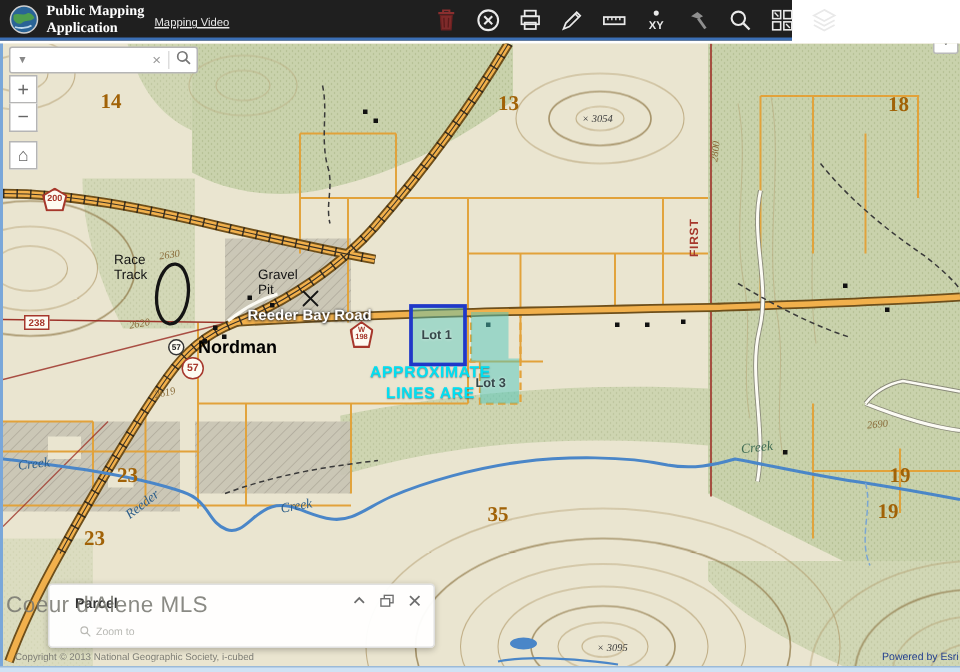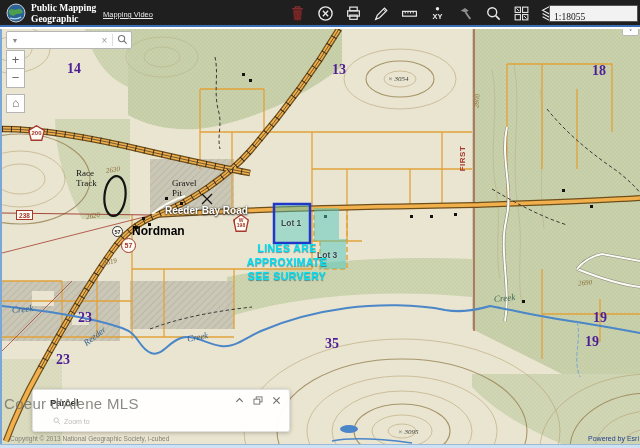--- a/index.html
+++ b/index.html
@@ -1,43 +1,43 @@
 <!DOCTYPE html>
 <html><head>
 <meta charset="utf-8">
 <style>
   * { margin:0; padding:0; box-sizing:border-box; }
   html,body { width:640px; height:448px; overflow:hidden; background:#fff;
     font-family:"Liberation Sans", sans-serif; }
   #app { position:relative; width:640px; height:448px; }
 
   
-  .topbar { position:absolute; left:0; top:0; width:640px; height:27px;
+  .topbar { position:absolute; left:0; top:0; width:528px; height:27px;
     background:#1f1f1f; border-bottom:2px solid #3b6fb5; z-index:40; }
   .logo { position:absolute; left:6px; top:3px; width:20px; height:20px; }
   .apptitle { position:absolute; left:31px; top:3px; color:#fff;
     font-family:"Liberation Serif", serif; font-weight:bold; font-size:9.5px; line-height:10.5px; }
   .tutorial { position:absolute; left:103px; top:10px; color:#e8e8e8; font-size:7.5px;
     text-decoration:underline; cursor:pointer; }
   .tbicons { position:absolute; left:289px; top:5px; display:flex; gap:11px; align-items:flex-end; }
   .tbicon { width:17px; height:17px; cursor:pointer; }
   .scalebox { position:absolute; left:549px; top:5px; width:89px; height:17px;
     background:#f2f2f2; border:1px solid #555; border-radius:1px; }
   .scalebox input { width:100%; height:100%; border:none; background:transparent;
     font-family:"Liberation Serif", serif; font-size:9.5px; padding-left:4px; color:#111; }
 
   
   .map { position:absolute; left:0; top:29px; width:640px; height:415px;
     background:#eae5d0; border-left:2px solid #7aa7d9; overflow:hidden; }
   .map svg.base { position:absolute; left:0; top:0; }
   .lbl { position:absolute; white-space:nowrap; pointer-events:none; }
-  .sec { color:#4c1d95; font-family:"Liberation Serif", serif; font-weight:bold; font-size:14px; }
+  .sec { color:#a16207; font-family:"Liberation Serif", serif; font-weight:bold; font-size:14px; }
   .elev { color:#3c3c3c; font-family:"Liberation Serif", serif; font-style:italic; font-size:7px; }
   .cont { color:#8a6d3b; font-family:"Liberation Serif", serif; font-style:italic; font-size:7px; }
-  .place { color:#161616; font-family:Liberation Serif, serif; font-size:9px; line-height:10px; }
+  .place { color:#161616; font-family:Liberation Sans, sans-serif; font-size:9px; line-height:10px; }
   .town { color:#000; font-family:Liberation Sans, sans-serif; font-weight:bold; font-size:12px; }
   .roadname { color:#fff; font-weight:bold; font-size:10px;
     text-shadow:0 1px 2px rgba(40,40,40,.95), 0 0 2px rgba(40,40,40,.8); }
   .creekname { color:#2e5f8a; font-family:"Liberation Serif", serif; font-style:italic; font-size:9px; }
   .warning { position:absolute; left:225px; top:212px; width:120px; text-align:center;
     color:#00dff2; font-weight:bold; font-size:10.5px; line-height:14px; letter-spacing:.4px;
     text-shadow:0 1px 1px rgba(0,70,90,.55); pointer-events:none; }
   .lotlbl { color:#37474a; font-weight:bold; font-size:8.5px; text-shadow:0 0 2px rgba(255,255,255,.6); }
   .vert90 { transform:rotate(-90deg); transform-origin:center; color:#a6372b; font-weight:bold; font-size:8px; letter-spacing:.5px; }
 
@@ -97,21 +97,21 @@
 <div id="app">
 
   <div class="topbar">
     <svg class="logo" viewBox="0 0 20 20">
       <circle cx="10" cy="10" r="9" fill="#2a6496" stroke="#cfcfcf" stroke-width="1"></circle>
       <path d="M3,7 C6,5 9,8 12,6 C14,5 16,7 17,9 C14,12 11,10 9,12 C7,14 4,12 3,10 Z" fill="#4d9e4d"></path>
       <path d="M4,15 C7,16 12,16 15,14" stroke="#bcd8ea" stroke-width="1.2" fill="none"></path>
     </svg>
     <div class="apptitle">
       <div>Public Mapping</div>
-      <div>Geographic</div>
+      <div>Application</div>
     </div>
     <span class="tutorial">Mapping Video</span>
 
     <div class="tbicons">
       <svg class="tbicon" viewBox="0 0 16 16">
         <path d="M6,3 V1.8 H10 V3" fill="none" stroke="#8a2f2f" stroke-width="1.2"></path>
         <line x1="3" y1="3.6" x2="13" y2="3.6" stroke="#8a2f2f" stroke-width="1.4"></line>
         <path d="M4.3,5 H11.7 L11,14 H5 Z" fill="#7e2a2a" stroke="#6b2020" stroke-width="0.8"></path>
         <line x1="6.5" y1="6.5" x2="6.8" y2="12.5" stroke="#5a1a1a" stroke-width="0.8"></line>
         <line x1="9.5" y1="6.5" x2="9.2" y2="12.5" stroke="#5a1a1a" stroke-width="0.8"></line>
@@ -155,23 +155,20 @@
         <rect x="2" y="9" width="5" height="5" fill="none" stroke="#e9e9e9" stroke-width="1"></rect>
         <rect x="9" y="9" width="5" height="5" fill="none" stroke="#e9e9e9" stroke-width="1"></rect>
         <line x1="3.2" y1="3.2" x2="5.6" y2="5.6" stroke="#e9e9e9" stroke-width="0.9"></line>
         <line x1="12.8" y1="12.8" x2="10.4" y2="10.4" stroke="#e9e9e9" stroke-width="0.9"></line>
       </svg>
       <svg class="tbicon" viewBox="0 0 16 16">
         <path d="M8,1.5 L14.5,5 L8,8.5 L1.5,5 Z" fill="none" stroke="#e9e9e9" stroke-width="1.1"></path>
         <path d="M1.5,8 L8,11.5 L14.5,8" fill="none" stroke="#e9e9e9" stroke-width="1.1"></path>
         <path d="M1.5,11 L8,14.5 L14.5,11" fill="none" stroke="#e9e9e9" stroke-width="1.1"></path>
       </svg>
-    </div>
-    <div class="scalebox">
-      <input value="1:18055" style="">
     </div>
   </div>
 
   <div class="map">
 
     <svg class="base" width="638" height="415" viewBox="0 0 638 415">
       <defs>
         <pattern id="forest" width="4" height="4" patternUnits="userSpaceOnUse">
           <rect width="4" height="4" fill="#c9d2ac"></rect>
           <circle cx="1" cy="1" r="0.5" fill="#aab587"></circle>
@@ -383,23 +380,22 @@
     <div class="pent-out" style="left:231px;top:185px;width:16px;height:18px">
       <div class="pent-in two" style="width:13px;height:15px">
         <span>W</span>
         <span>198</span>
       </div>
     </div>
 
     <span class="lbl lotlbl" style="left:279px;top:189px">Lot 1</span>
     <span class="lbl lotlbl" style="left:315px;top:221px">Lot 3</span>
     <div class="warning">
+      <div>APPROXIMATE</div>
       <div>LINES ARE</div>
-      <div>APPROXIMATE</div>
-      <div>SEE SURVERY</div>
     </div>
 
     <div class="searchbox">
       <span class="dd">▼</span>
       <input style="">
       <span class="clr">×</span>
       <span class="sep"></span>
       <span class="mag">
         <svg width="11" height="11" viewBox="0 0 12 12">
             <circle cx="5" cy="5" r="3.4" fill="none" stroke="#777" stroke-width="1.2"></circle>

